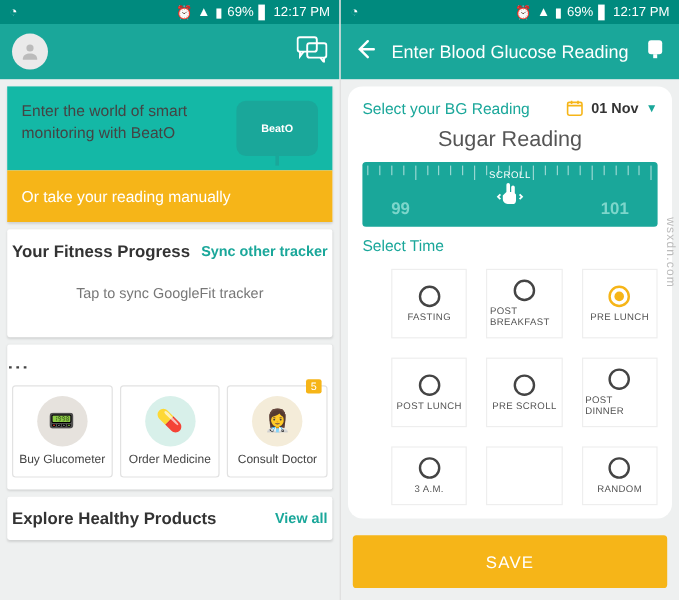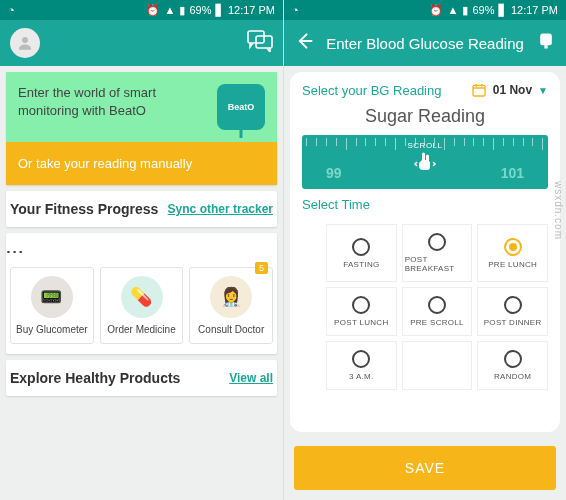--- a/index.html
+++ b/index.html
@@ -19,31 +19,31 @@
     .appbar .chat-icon { margin-left: auto; }
     .appbar-title { font-size: 15px; font-weight: 400; flex:1; text-align:center; }
 
     .content { flex: 1; overflow: hidden; padding: 6px; display: flex; flex-direction: column; gap: 6px; }
 
     
     .card { background: #fff; border-radius: 2px; box-shadow: 0 1px 2px rgba(0,0,0,0.12); }
     .card-pad { padding: 10px 4px; }
 
     
-    .hero { background:#86efac; padding:12px; display:flex; align-items:flex-start; gap:10px; }
+    .hero { background:#14b8a6; padding:12px; display:flex; align-items:flex-start; gap:10px; }
     .hero-text { font-size: 13px; color:#444; line-height:1.35; flex:1; }
-    .hero-icon { width:48px; height:46px; border-radius:8px; background:#1aa79a; display:flex; align-items:center; justify-content:center; position:relative; }
+    .hero-icon { width:68px; height:46px; border-radius:8px; background:#1aa79a; display:flex; align-items:center; justify-content:center; position:relative; }
     .hero-icon:after { content:""; position:absolute; bottom:-8px; left:50%; transform:translateX(-50%); width:3px; height:10px; background:#1aa79a; }
     .hero-icon-inner { color:#fff; font-size:9px; font-weight:600; }
 
     .orange-bar { background:#f6b518; color:#fff; padding:14px 12px; font-size:13px; }
 
     .section-head { display:flex; align-items:center; justify-content:space-between; }
     .section-title { font-size:14px; font-weight:600; color:#333; }
-    .section-link { font-size:12px; color:#1aa79a; font-weight:600;text-decoration:underline; }
+    .section-link { font-size:12px; color:#1aa79a; font-weight:600; }
     .section-body { font-size:12px; color:#777; text-align:center; padding:20px 0; }
 
     .more-dots { font-size:18px; color:#444; line-height:0.5; letter-spacing:-2px; writing-mode:vertical-lr; }
 
     .tiles { display:flex; gap:6px; margin-top:8px; }
     .tile { flex:1; border:1px solid #e2e2e2; border-radius:3px; padding:8px 4px; display:flex; flex-direction:column; align-items:center; gap:6px; position:relative; }
     .tile .circle { width:42px; height:42px; border-radius:50%; display:flex; align-items:center; justify-content:center; font-size:18px;}
     .tile-label { font-size:10px; color:#444; text-align:center; }
     .tile-badge { position:absolute; top:-6px; right:4px; background:#f6b518; color:#fff; font-size:9px; padding:1px 4px; border-radius:2px; }
     .c1 { background:#e6e2dd; }
@@ -61,21 +61,21 @@
     .sugar-title { font-size:18px; color:#555; text-align:center; }
     .ruler { background:#1aa79a; border-radius:3px; height:54px; position:relative; overflow:hidden; display:flex; align-items:center; justify-content:center; }
     .ruler .num { position:absolute; color:#7dd6cb; font-size:14px; font-weight:600; bottom:8px; }
     .ruler .num.left { left:24px; } .ruler .num.right { right:24px; }
     .ruler .scroll-label { position:absolute; top:6px; color:#fff; font-size:8px; letter-spacing:0.5px; }
     .ruler .hand { width:24px; height:24px; }
     .ticks { position:absolute; top:0; left:0; right:0; height:14px; display:flex; justify-content:space-around; }
     .ticks span { width:1px; height:8px; background:rgba(255,255,255,0.55); margin-top:3px; }
     .ticks span:nth-child(5n) { height:12px; }
 
-    .time-grid { display:grid; grid-template-columns:repeat(3,1fr); gap:5px; margin-top:4px;padding-left:24px; }
+    .time-grid { display:grid; grid-template-columns:repeat(3,1fr); gap:16px; margin-top:4px;padding-left:24px; }
     .time-cell { border:1px solid #eee; display:flex; flex-direction:column; align-items:center; justify-content:center; padding:8px 2px; gap:4px; }
     .time-cell .radio { width:18px; height:18px; border:2px solid #444; border-radius:50%; display:flex; align-items:center; justify-content:center; }
     .time-cell.selected .radio { border-color:#f6b518; }
     .time-cell.selected .radio:after { content:""; width:8px; height:8px; background:#f6b518; border-radius:50%; }
     .time-cell.empty { border:1px solid #eee; }
     .time-label { font-size:8px; color:#555; letter-spacing:0.3px; }
 
     .save-btn { background:#f6b518; color:#fff; text-align:center; padding:14px; font-size:14px; letter-spacing:1px; font-weight:500; border-radius:3px; margin:8px 4px 4px; }
 
     .watermark { position:absolute; right:2px; top:240px; transform:rotate(90deg); transform-origin:right top; font-size:10px; color:#bbb; letter-spacing:1px; }
@@ -122,20 +122,21 @@
         </div>
       </div>
       <div class="orange-bar">Or take your reading manually</div>
     </div>
 
     <div class="card card-pad">
       <div class="section-head">
         <div class="section-title">Your Fitness Progress</div>
         <div class="section-link">Sync other tracker</div>
       </div>
+      <div class="section-body">Tap to sync GoogleFit tracker</div>
     </div>
 
     <div class="card card-pad">
       <div class="section-head">
         <div class="more-dots">⋮</div>
       </div>
       <div class="tiles">
         <div class="tile">
           <div class="circle c1">📟</div>
           <div class="tile-label">Buy Glucometer</div>

